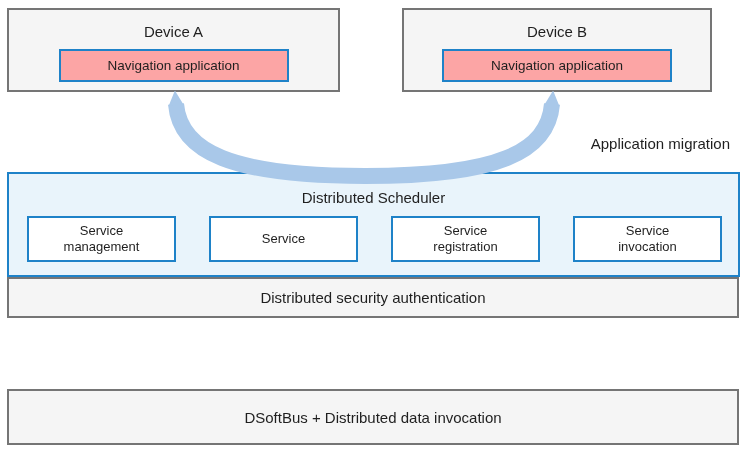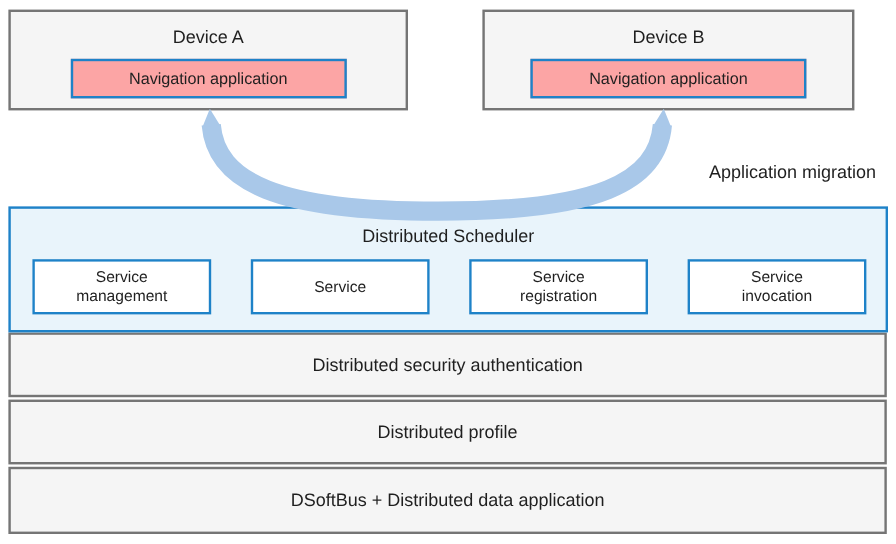--- a/index.html
+++ b/index.html
@@ -83,21 +83,21 @@
   }
   
   .layer{
     position:absolute;left:7px;width:732px;
     box-sizing:border-box;
     border:2px solid var(--device-border);
     background:var(--device-bg);
     display:flex;align-items:center;justify-content:center;
     font-size:15px;
   }
-  .layer-1{top:277px;height:54px;}
+  .layer-1{top:277px;height:41px;}
   .layer-2{top:333px;height:54px;}
   .layer-3{top:389px;height:56px;}
 </style>
 </head>
 <body>
 
 <div class="stage">
 
   <div class="device-box device-a">
     <div class="device-title">Device A</div>
@@ -141,20 +141,17 @@
       </marker>
     </defs>
     <path class="arrow-path" d="M 176 104 C 180 152, 232 176, 365 176 C 498 176, 548 152, 552 104" marker-start="url(#ah)" marker-end="url(#ah)"></path>
   </svg>
 
   <div class="migration-label">Application migration</div>
 
   <div class="layer layer-1">
     <span>Distributed security authentication</span>
   </div>
-  <div class="layer layer-2">
-    <span>Distributed profile</span>
-  </div>
   <div class="layer layer-3">
-    <span>DSoftBus + Distributed data application</span>
+    <span>DSoftBus + Distributed data invocation</span>
   </div>
 
 </div>
 
 </body></html>

